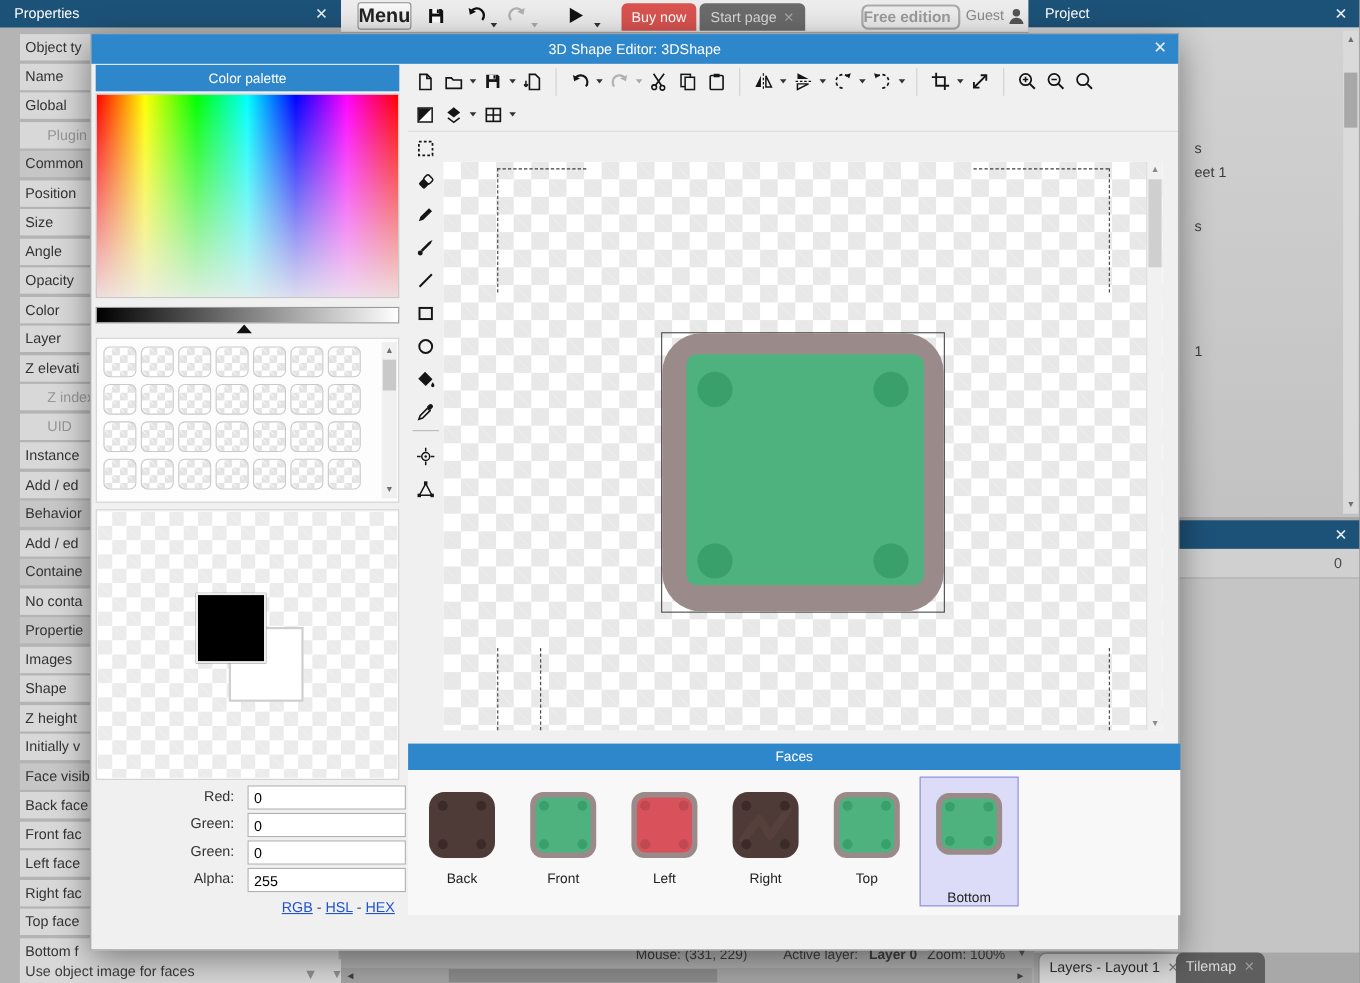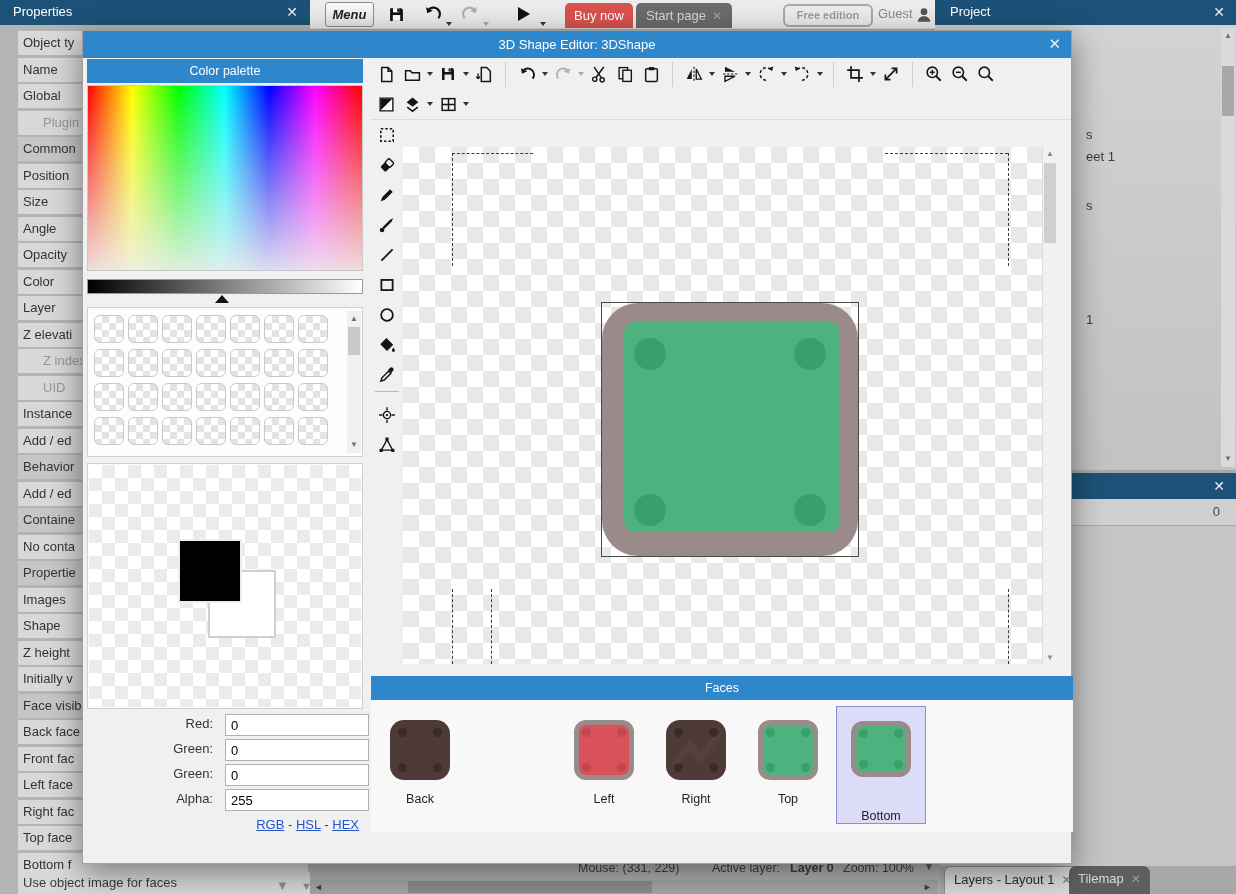--- a/index.html
+++ b/index.html
@@ -13,28 +13,28 @@
   #props{left:0;top:0;width:310px;height:894px;background:#b4b4b4;}
   #prop-rows{position:absolute;left:18px;top:25px;right:2px;bottom:0;padding-top:6px;overflow:hidden;}
   .prop-row{height:24px;margin-bottom:2.5px;background:#d8d8d8;color:#333;font-size:13px;line-height:24px;padding-left:5px;white-space:nowrap;}
   .prop-row.header{background:#c6c6c6;margin-left:-10px;padding-left:15px;}
   .prop-row.disabled span{color:#969696;margin-left:20px;}
   #prop-footer{position:absolute;left:18px;top:872px;width:292px;height:22px;background:#d8d8d8;color:#3a3a3a;font-size:13px;line-height:22px;padding-left:5px;}
   #prop-footer .dd{position:absolute;color:#8f8f8f;font-size:11px;top:3px;}
   
   #topbar{left:310px;top:0;width:625px;height:28px;background:#ececec;border-bottom:1px solid #dcdcdc;}
   .btn-menu{position:absolute;left:15px;top:2px;width:47px;height:23px;border:1px solid #8f8f8f;border-radius:3px;
-            background:linear-gradient(#fafafa,#e6e6e6);font-size:13px;font-weight:600;color:#222;text-align:center;line-height:23px;font-style:italic;}
+            background:linear-gradient(#fafafa,#e6e6e6);font-size:18px;font-weight:600;color:#222;line-height:23px;}
   .tb-ic{position:absolute;top:4px;width:20px;height:20px;display:flex;align-items:center;justify-content:center;color:#111;}
   .caret{width:0;height:0;border-left:3.5px solid transparent;border-right:3.5px solid transparent;border-top:4.5px solid #333;display:inline-block;}
   .caret.dim{border-top-color:#a9a9a9;}
   .tab-buy{position:absolute;left:255px;top:3px;width:68px;height:25px;background:#d9534f;border-radius:5px 5px 0 0;color:#fff;font-size:13px;text-align:center;line-height:25px;}
   .tab-start{position:absolute;left:326px;top:3px;width:86px;height:25px;background:#6b6b6b;border-radius:5px 5px 0 0;color:#d8d8d8;font-size:13px;line-height:25px;padding-left:10px;}
   .tab-start .x{color:#a5a5a5;margin-left:6px;font-size:12px;}
-  .badge-free{position:absolute;left:473px;top:4px;width:86px;height:19px;border:2px solid #ababab;border-radius:6px;color:#9b9b9b;font-size:11px;font-weight:600;text-align:center;line-height:19px;}
+  .badge-free{position:absolute;left:473px;top:4px;width:86px;height:19px;border:2px solid #ababab;border-radius:6px;color:#9b9b9b;font-size:14px;font-weight:600;line-height:19px;}
   .guest-t{position:absolute;left:568px;top:6px;color:#8a8a8a;font-size:13px;}
   
   #project{left:935px;top:0;width:301px;height:470px;}
   #project .body{position:absolute;left:0;top:25px;right:0;bottom:0;background:linear-gradient(#d2d2d2,#c2c2c2);}
   .frag{position:absolute;left:151px;color:#3c3c3c;font-size:13px;}
   .vscroll{position:absolute;right:1px;top:3px;width:14px;bottom:3px;background:#dadada;}
   .vscroll .ar{position:absolute;left:0;width:14px;text-align:center;color:#6f6f6f;font-size:8px;line-height:12px;}
   .vscroll .th{position:absolute;left:1px;width:12px;background:#a8a8a8;}
   
   #zpanel{left:935px;top:473px;width:301px;height:393px;}
@@ -569,20 +569,31 @@
     <div id="faces-body" class="abs">
         <div class="face-item" style="left: 4px;">
           <div class="face-thumb brown">
             <div class="fdot" style="left: 8px; top: 8px;"></div>
             <div class="fdot" style="right: 8px; top: 8px;"></div>
             <div class="fdot" style="left: 8px; bottom: 8px;"></div>
             <div class="fdot" style="right: 8px; bottom: 8px;"></div>
           </div>
           <div class="face-label">Back</div>
         </div>
+        <div class="face-item" style="left: 96px;">
+          <div class="face-thumb green">
+            <div class="face-inner">
+              <div class="fdot" style="left: 3px; top: 3px;"></div>
+              <div class="fdot" style="right: 3px; top: 3px;"></div>
+              <div class="fdot" style="left: 3px; bottom: 3px;"></div>
+              <div class="fdot" style="right: 3px; bottom: 3px;"></div>
+            </div>
+          </div>
+          <div class="face-label">Front</div>
+        </div>
         <div class="face-item" style="left: 188px;">
           <div class="face-thumb red">
             <div class="face-inner">
               <div class="fdot" style="left: 3px; top: 3px;"></div>
               <div class="fdot" style="right: 3px; top: 3px;"></div>
               <div class="fdot" style="left: 3px; bottom: 3px;"></div>
               <div class="fdot" style="right: 3px; bottom: 3px;"></div>
             </div>
           </div>
           <div class="face-label">Left</div>

